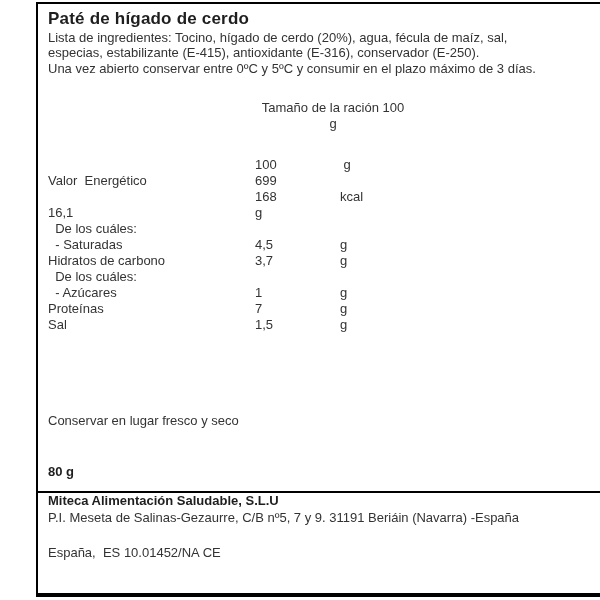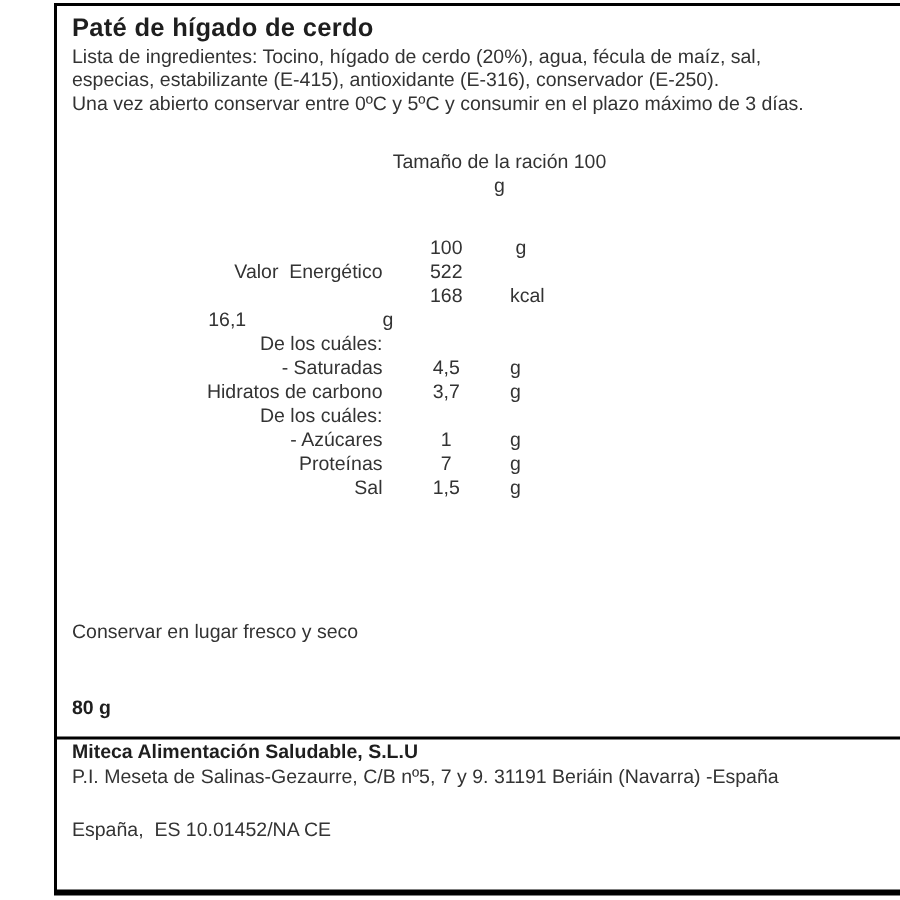--- a/index.html
+++ b/index.html
@@ -37,22 +37,22 @@
     width: 160px;
     text-align: center;
     line-height: 16px;
   }
   .ntable { margin-top: 25px; }
   .nrow {
     display: grid;
     grid-template-columns: 207px 85px 1fr;
     line-height: 16px;
   }
-  .nlabel { white-space: pre; text-align: right; }
-  .nnum { text-align: center; white-space: pre; }
+  .nlabel { white-space: pre; }
+  .nnum { text-align: left; white-space: pre; }
   .nunit { white-space: pre; }
   .conservar { margin-top: 80px; }
   .weight { margin-top: 36px; font-weight: bold; color: #1e1e1e; }
   .divider {
     border: 0;
     border-top: 2px solid #000000;
     margin: 12px -10px 0 -10px;
   }
   .company { margin-top: 0; font-weight: bold; color: #1e1e1e; }
   .address { margin-top: 2px; line-height: 16px; white-space: pre; }
@@ -77,21 +77,21 @@
   <div class="ntable">
 
     <div class="nrow">
       <span class="nlabel"></span>
       <span class="nnum">100</span>
       <span class="nunit"> g</span>
     </div>
 
     <div class="nrow">
       <span class="nlabel">Valor  Energético</span>
-      <span class="nnum">522</span>
+      <span class="nnum">699</span>
     </div>
 
     <div class="nrow">
       <span class="nlabel"></span>
       <span class="nnum">168</span>
       <span class="nunit">kcal</span>
     </div>
 
     <div class="nrow">
       <span class="nnum">16,1</span>

